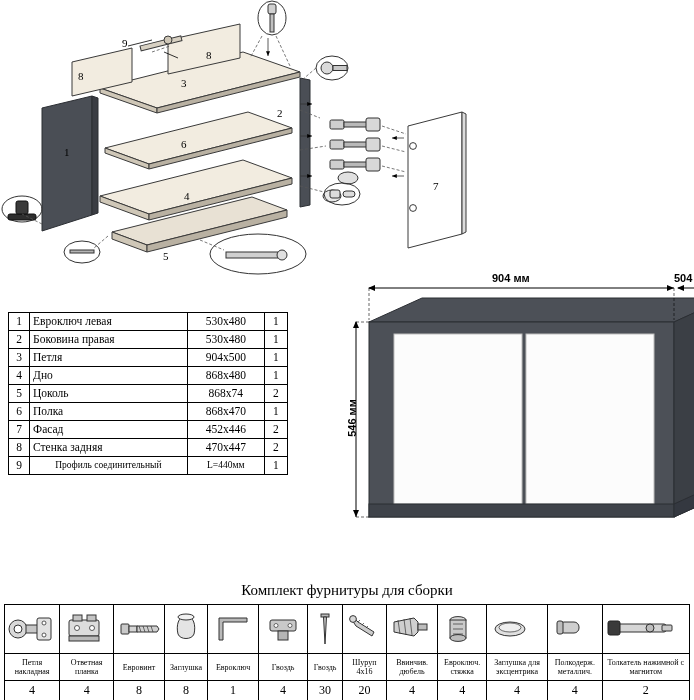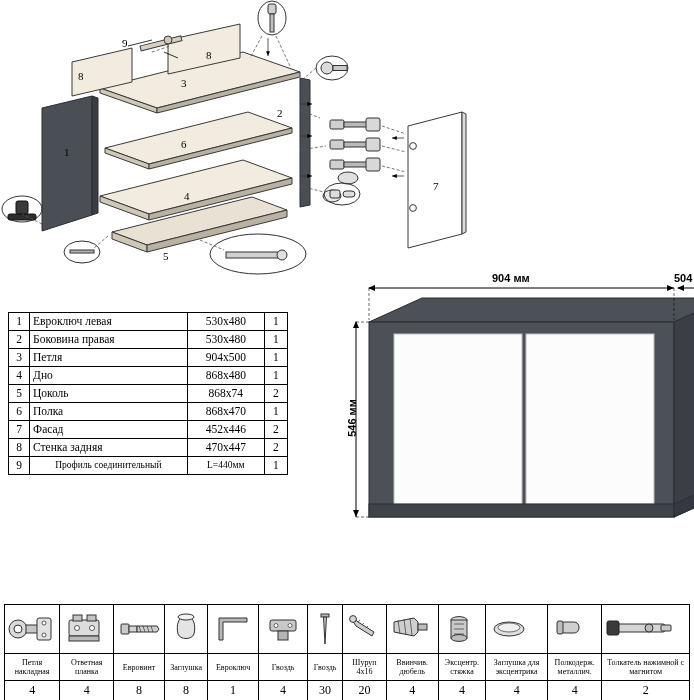--- a/index.html
+++ b/index.html
@@ -284,20 +284,21 @@
 
       <line x1="12" y1="42" x2="12" y2="237" stroke="#000" stroke-width="1" marker-end="url(#a2)" marker-start="url(#a2s)"></line>
       <line x1="12" y1="42" x2="25" y2="42" stroke="#000" stroke-width="0.6" stroke-dasharray="3,2"></line>
       <line x1="12" y1="237" x2="25" y2="237" stroke="#000" stroke-width="0.6" stroke-dasharray="3,2"></line>
     </svg>
     <span class="dimtxt" style="left:148px;top:-8px;">904 мм</span>
     <span class="dimtxt" style="left:330px;top:-8px;">504 мм</span>
     <span class="vdimtxt" style="left:-22px;top:132px;width:60px;text-align:center;">546 мм</span>
   </div>
 
+  <div class="kit-title">Комплект фурнитуры для сборки</div>
 
   <table class="kit">
     <tbody>
         <tr class="icons">
       <td>
         <svg width="50" height="42" viewBox="0 0 50 42">
           <circle cx="12" cy="21" r="9" fill="#d9d9d9" stroke="#333" stroke-width="1"></circle>
           <circle cx="12" cy="21" r="4" fill="#fff" stroke="#333" stroke-width="1"></circle>
           <rect x="20" y="17" width="12" height="8" fill="#c7c7c7" stroke="#333" stroke-width="1"></rect>
           <rect x="31" y="10" width="14" height="22" rx="2" fill="#e2e2e2" stroke="#333" stroke-width="1"></rect>
@@ -394,21 +395,21 @@
     <tr class="names">
       <td>Петля накладная</td>
       <td>Ответная планка</td>
       <td>Евровинт</td>
       <td>Заглушка</td>
       <td>Евроключ</td>
       <td>Гвоздь</td>
       <td>Гвоздь</td>
       <td>Шуруп 4x16</td>
       <td>Ввинчив. дюбель</td>
-      <td>Эксцентр. стяжка</td>
+      <td>Евроключ. стяжка</td>
       <td>Заглушка для эксцентрика</td>
       <td>Полкодерж. металлич.</td>
       <td>Толкатель нажимной с магнитом</td>
     </tr>
     <tr class="counts">
       <td>4</td>
       <td>4</td>
       <td>8</td>
       <td>8</td>
       <td>1</td>

